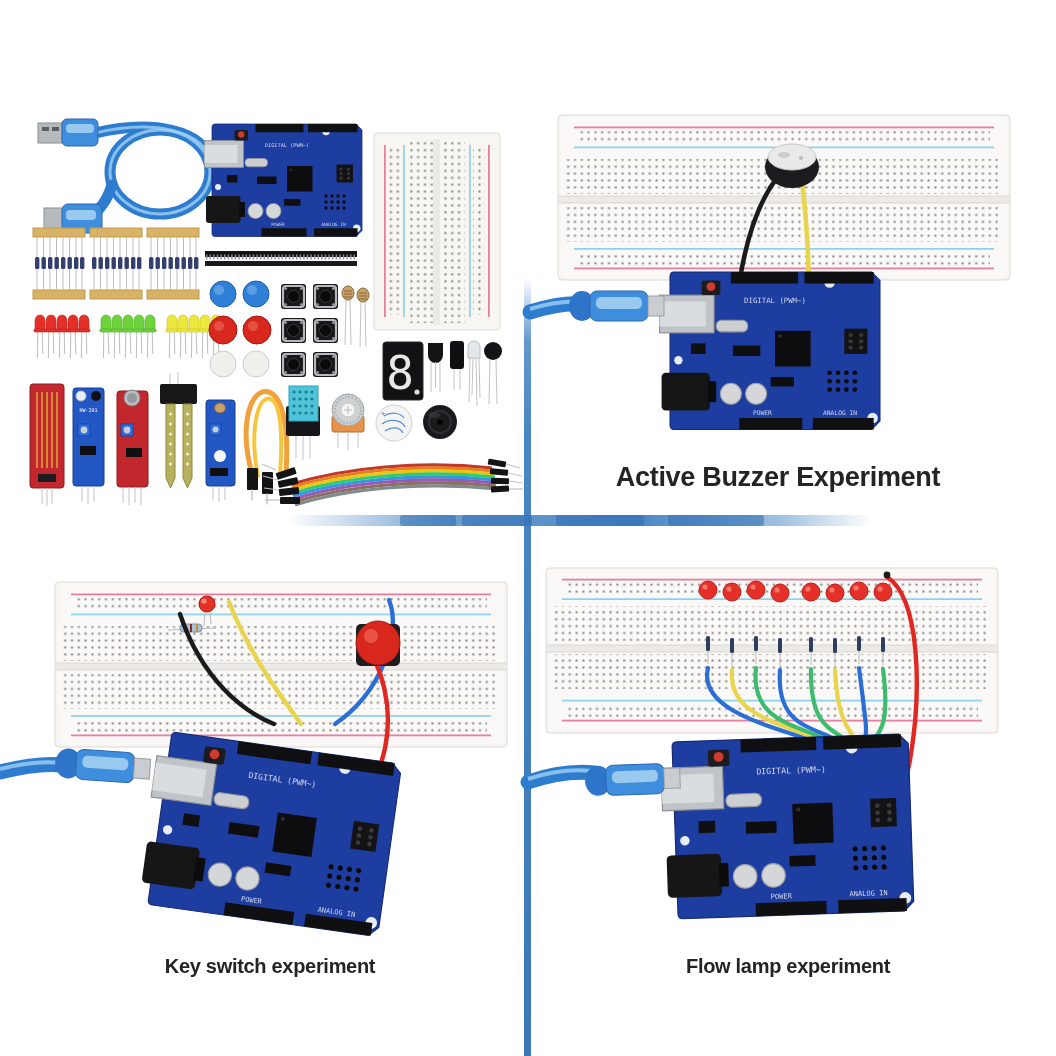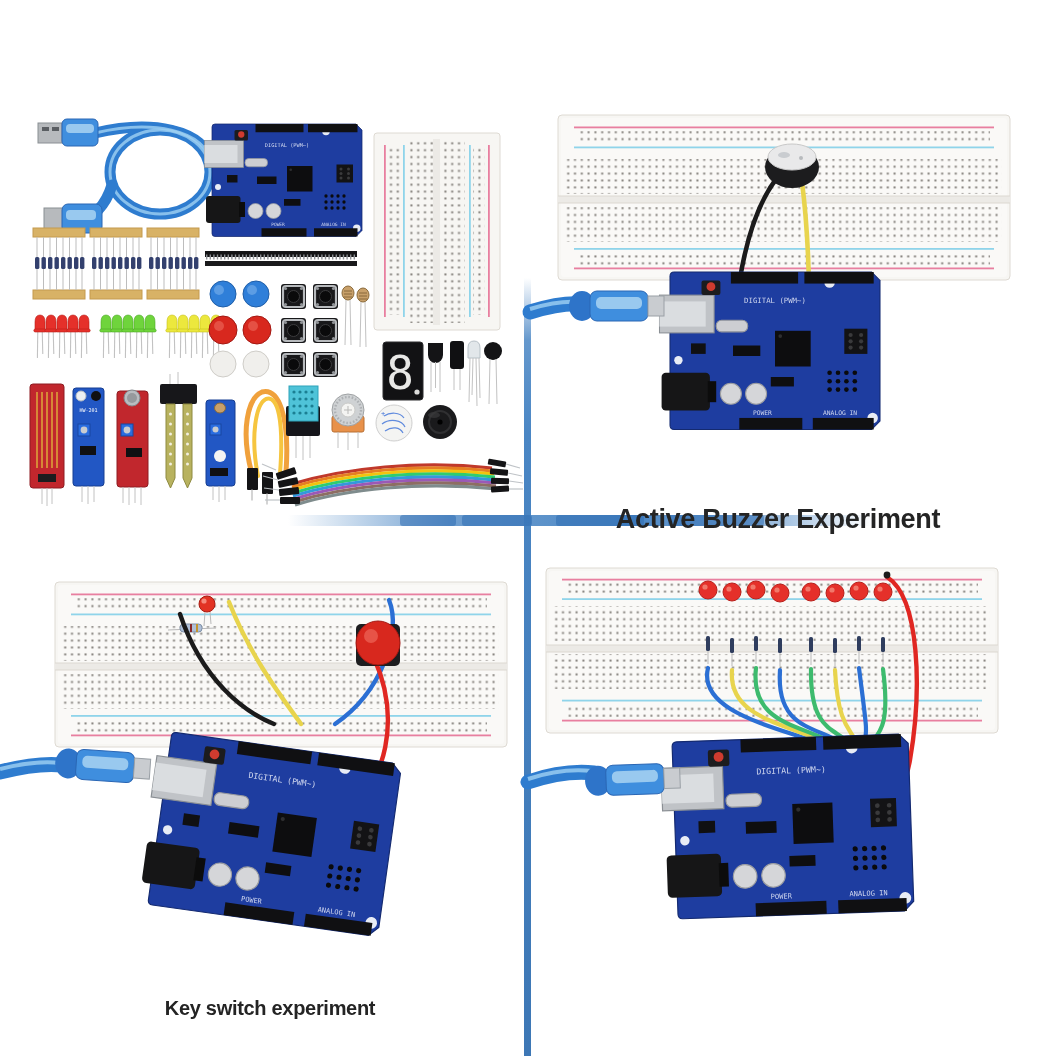--- a/index.html
+++ b/index.html
@@ -1,20 +1,20 @@
 <!DOCTYPE html>
 <html><head>
 <meta charset="utf-8">
 <style>
   html,body{margin:0;padding:0;background:#ffffff;}
   #stage{position:relative;width:1056px;height:1056px;background:#ffffff;overflow:hidden;
          font-family:"Liberation Sans", sans-serif;}
   #scene{position:absolute;left:0;top:0;}
   .caption{position:absolute;text-align:center;color:#242424;font-weight:700;
-           font-family:"Liberation Sans", sans-serif;letter-spacing:-0.3px;margin-top:42px;}
+           font-family:"Liberation Sans", sans-serif;letter-spacing:-0.3px;}
   .cap-top{font-size:27px;}
   .cap-bottom{font-size:20px;}
   #cap-tr{left:528px;top:462px;width:500px;}
   #cap-bl{left:10px;top:955px;width:520px;}
   #cap-br{left:528px;top:955px;width:520px;}
 </style>
 </head>
 <body>
 
 <div id="stage">
@@ -570,13 +570,14 @@
     <use href="#uno" transform="translate(144,202) rotate(-2) scale(1.18)"></use>
 
     <path d="M0,242 C24,234 48,231 66,233" fill="none" stroke="#2e7ccf" stroke-width="15" stroke-linecap="round"></path>
     <path d="M0,239 C24,231 46,229 64,231" fill="none" stroke="#9fd1f2" stroke-width="4" opacity="0.8"></path>
     <use href="#usbplug" transform="translate(150,238) rotate(-2)"></use>
   </g>
 </svg>
 
 <div id="cap-tr" class="caption cap-top">Active Buzzer Experiment</div>
 <div id="cap-bl" class="caption cap-bottom">Key switch experiment</div>
+<div id="cap-br" class="caption cap-bottom">Flow lamp experiment</div>
 </div>
 
 </body></html>

